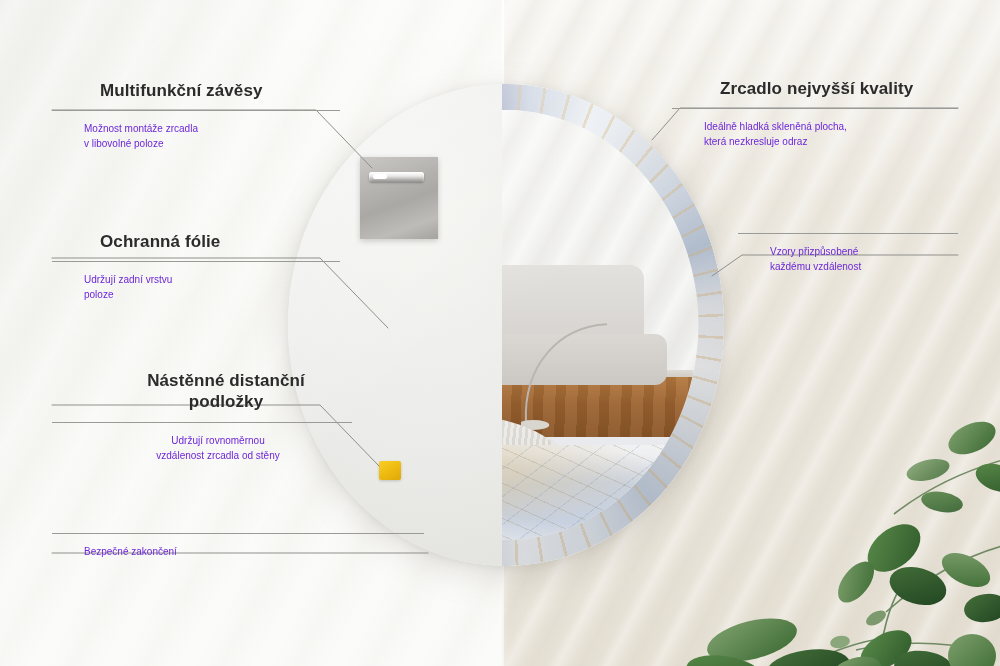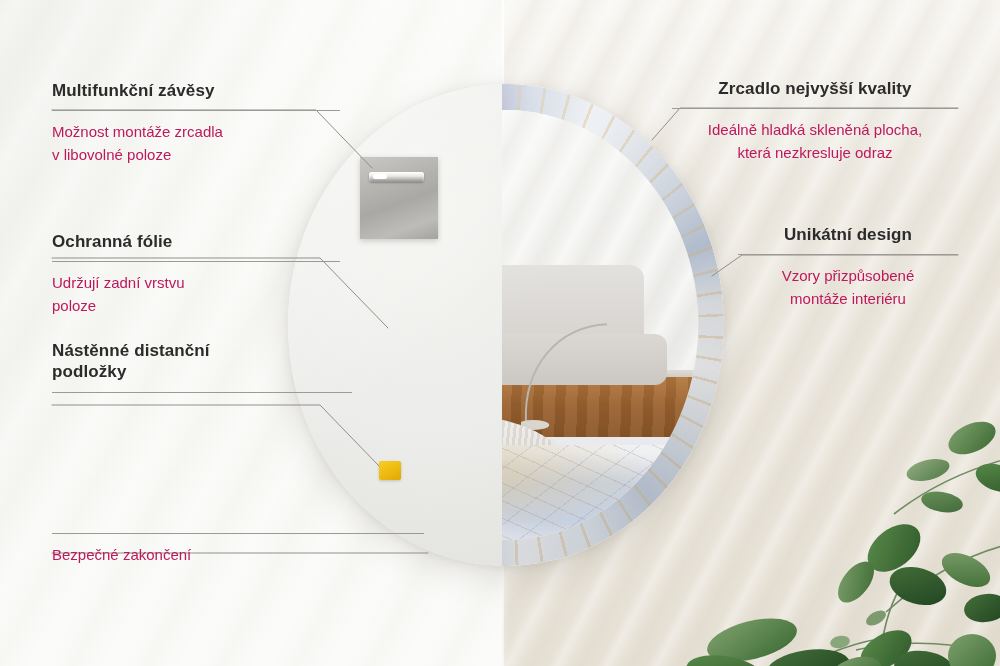--- a/index.html
+++ b/index.html
@@ -255,33 +255,33 @@
     border-radius:2px;
     box-shadow:0 1px 3px rgba(0,0,0,.18);
   }
 
   
   .leaders{ position:absolute; inset:0; pointer-events:none; }
 
   
   .callout{ position:absolute; }
   .callout .title{
-    font-size:17px; font-weight:700; color:#2b2b2b; letter-spacing:.1px; line-height:1.25;
+    font-size:17px; font-weight:700; color:#2b2b2b; letter-spacing:.1px; line-height:1.25;margin-left:48px;
   }
   .callout .rule{
     height:1px; background:#9a9a96; margin:9px 0 10px 0;
   }
   .callout .desc{
-    font-size:15px; color:#be185d; line-height:1.5; font-weight:400;
-  }
-  .callout.right .title, .callout.right .desc{ text-align:center; }
+    font-size:10px; color:#6d28d9; line-height:1.5; font-weight:400;margin-left:32px;
+  }
+  .callout.right .title, .callout.right .desc{ text-align:left; }
 
   .c1{ left:52px; top:80px;  width:288px; }
   .c2{ left:52px; top:231px; width:288px; }
-  .c3{ left:52px; top:340px; width:300px; }
+  .c3{ left:52px; top:370px; width:300px;text-align:center; }
   .c4{ left:52px; top:524px; width:372px; }
   .r1{ left:672px; top:78px;  width:286px; }
   .r2{ left:738px; top:224px; width:220px; }
 
   
   .foliage{ position:absolute; right:-10px; bottom:-14px; width:330px; height:330px; }
   .foliage svg{ width:100%; height:100%; display:block; }
 </style>
 </head>
 <body>
@@ -373,42 +373,45 @@
       <span>poloze</span>
     </div>
   </div>
 
   <div class="callout c3">
     <div class="title">
       <span>Nástěnné distanční</span><br>
       <span>podložky</span>
     </div>
     <div class="rule"></div>
+    <div class="desc">
+      <span>Udržují rovnoměrnou</span><br>
+      <span>vzdálenost zrcadla od stěny</span>
+    </div>
   </div>
 
   <div class="callout c4">
     <div class="rule"></div>
     <div class="desc">Bezpečné zakončení</div>
   </div>
 
   <div class="callout right r1">
     <div class="title">Zrcadlo nejvyšší kvality</div>
     <div class="rule"></div>
     <div class="desc">
       <span>Ideálně hladká skleněná plocha,</span><br>
       <span>která nezkresluje odraz</span>
     </div>
   </div>
 
   <div class="callout right r2">
-    <div class="title">Unikátní design</div>
     <div class="rule"></div>
     <div class="desc">
       <span>Vzory přizpůsobené</span><br>
-      <span>montáže interiéru</span>
+      <span>každému vzdálenost</span>
     </div>
   </div>
 
   <div class="foliage">
     <svg viewBox="0 0 330 330">
       <defs>
         <linearGradient id="lf1" x1="0" y1="0" x2="1" y2="1">
           <stop offset="0" stop-color="#5a8a4a"></stop>
             <stop offset="1" stop-color="#2f5a2a"></stop>
         </linearGradient>

